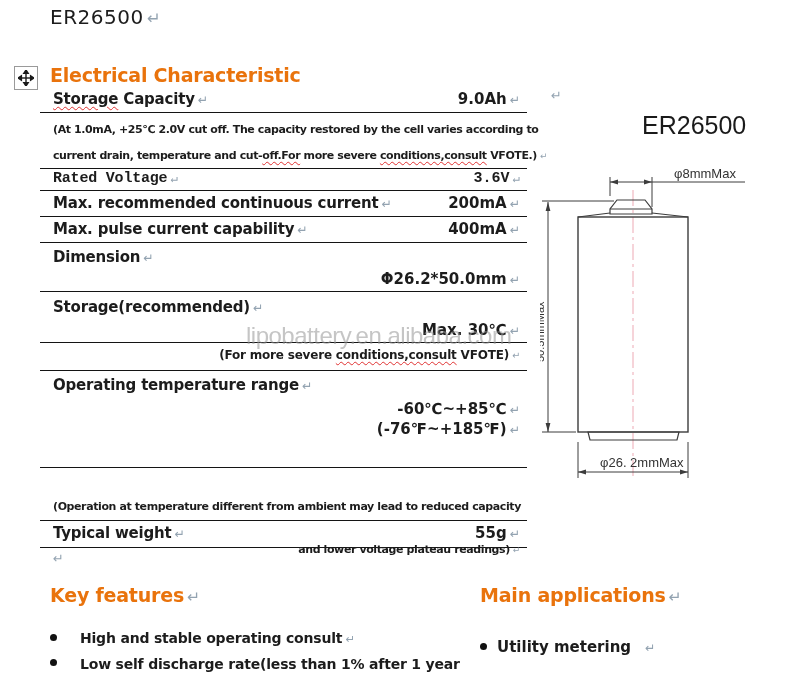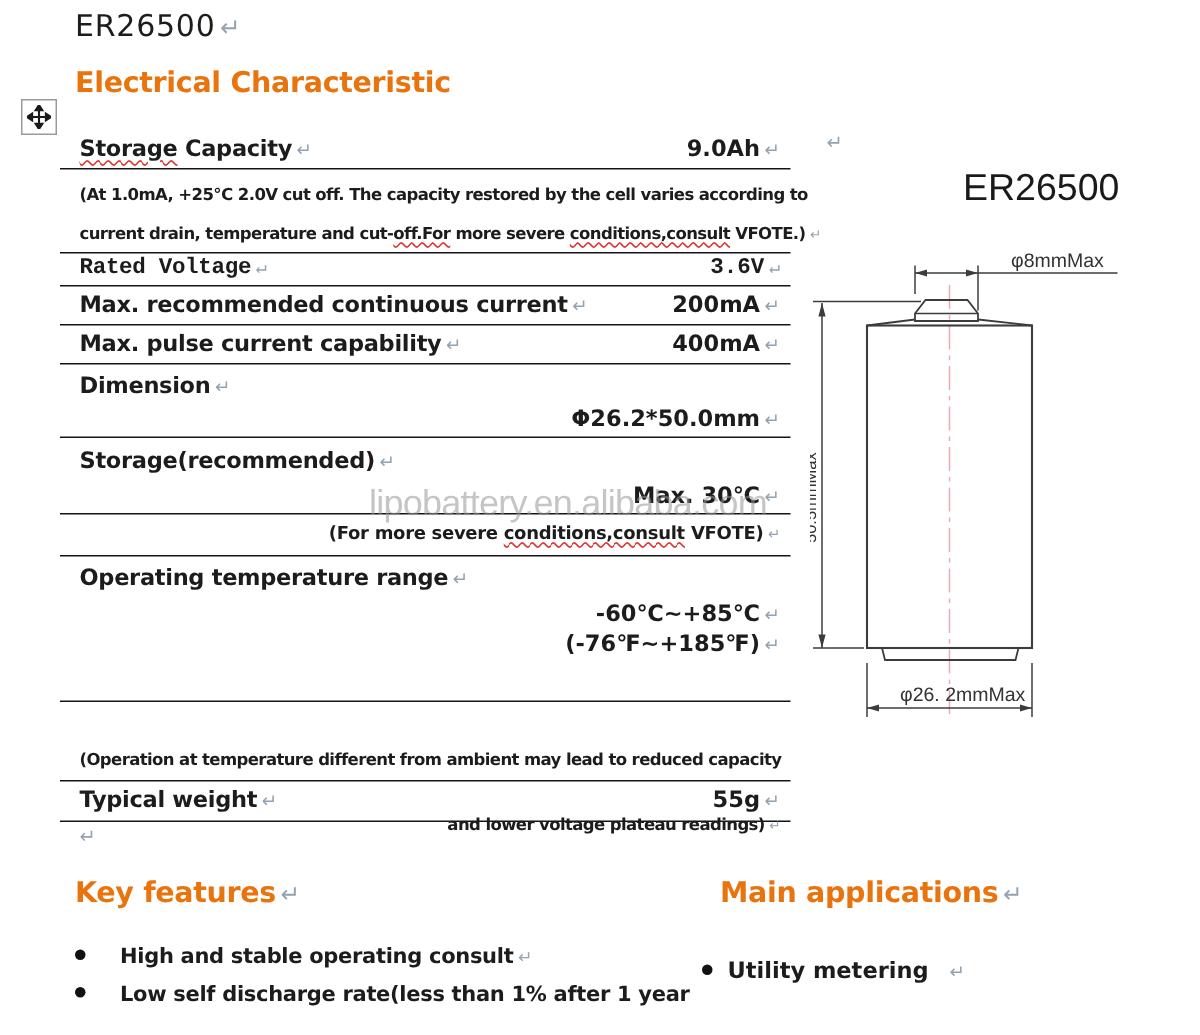--- a/index.html
+++ b/index.html
@@ -11,21 +11,21 @@
   .abs{position:absolute;}
   .ret{color:#93a3b1;font-weight:400;font-size:0.82em;margin-left:3px;}
   .sq{text-decoration-line:underline;text-decoration-style:wavy;
       text-decoration-color:#e03232;text-decoration-thickness:1px;text-underline-offset:2px;}
 
   
   .doc-title{left:50px;top:5px;font-size:20px;letter-spacing:.5px;font-weight:500;}
   .move-handle{left:14px;top:66px;width:22px;height:22px;border:1px solid #9a9a9a;
       background:#fff;display:flex;align-items:center;justify-content:center;cursor:move;}
   .h-orange{font-weight:700;letter-spacing:-.2px;color:#e9730c;}
-  .heading-electrical{left:50px;top:44px;font-size:19px;}
+  .heading-electrical{left:50px;top:64px;font-size:19px;}
 
   
   .spec{left:40px;top:88px;width:487px;font-weight:700;}
   .row{box-sizing:border-box;border-bottom:1.5px solid #141414;padding:0 7px 0 13px;}
   .lv{display:flex;justify-content:space-between;align-items:baseline;font-size:15px;}
   .lbl{letter-spacing:-.2px;white-space:nowrap;}
   .val{white-space:nowrap;}
   .right{text-align:right;}
   .note-sm{font-size:11px;letter-spacing:-.4px;line-height:26px;white-space:nowrap;}
   .note-md{font-size:12px;letter-spacing:-.2px;white-space:nowrap;}
@@ -57,21 +57,21 @@
   .dim-text{font-family:"Liberation Sans",sans-serif;font-size:13px;fill:#333;}
   .dim-text-sm{font-family:"Liberation Sans",sans-serif;font-size:11px;fill:#333;}
 
   
   .heading-keyfeat{left:50px;top:584px;font-size:19px;}
   .heading-mainapp{left:480px;top:584px;font-size:19px;}
   .kf-list{left:50px;top:626px;width:430px;font-size:14px;font-weight:700;}
   .kf-item{display:flex;align-items:baseline;line-height:25px;letter-spacing:-.2px;white-space:nowrap;}
   .dot{width:7px;height:7px;border-radius:50%;background:#111;flex:0 0 7px;
        margin-right:23px;position:relative;top:-2px;align-self:center;}
-  .ma-item{left:468px;top:638px;font-size:15px;font-weight:700;display:flex;align-items:baseline;}
+  .ma-item{left:480px;top:638px;font-size:15px;font-weight:700;display:flex;align-items:baseline;}
   .dot-sm{width:7px;height:7px;border-radius:50%;background:#111;flex:0 0 7px;
        margin-right:10px;align-self:center;position:relative;top:-1px;}
   .ma-item .ret{margin-left:14px;}
   .para-ret-table-right{left:548px;top:88px;font-size:13px;}
 </style>
 </head>
 <body>
 
 <div class="abs doc-title"><span>ER26500</span><span class="ret">↵</span></div>
 

